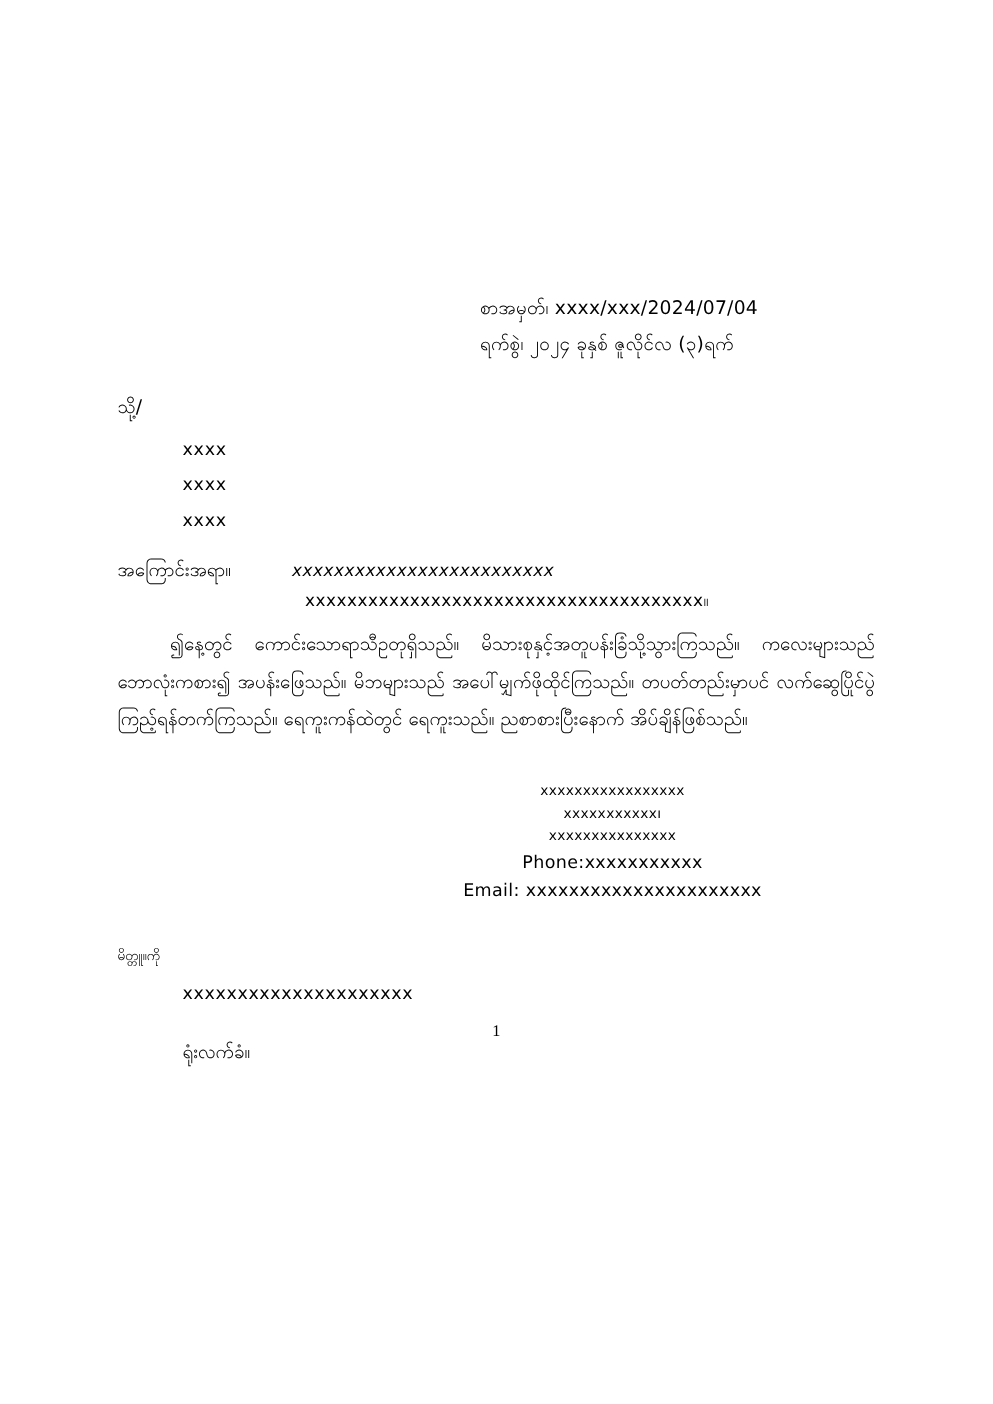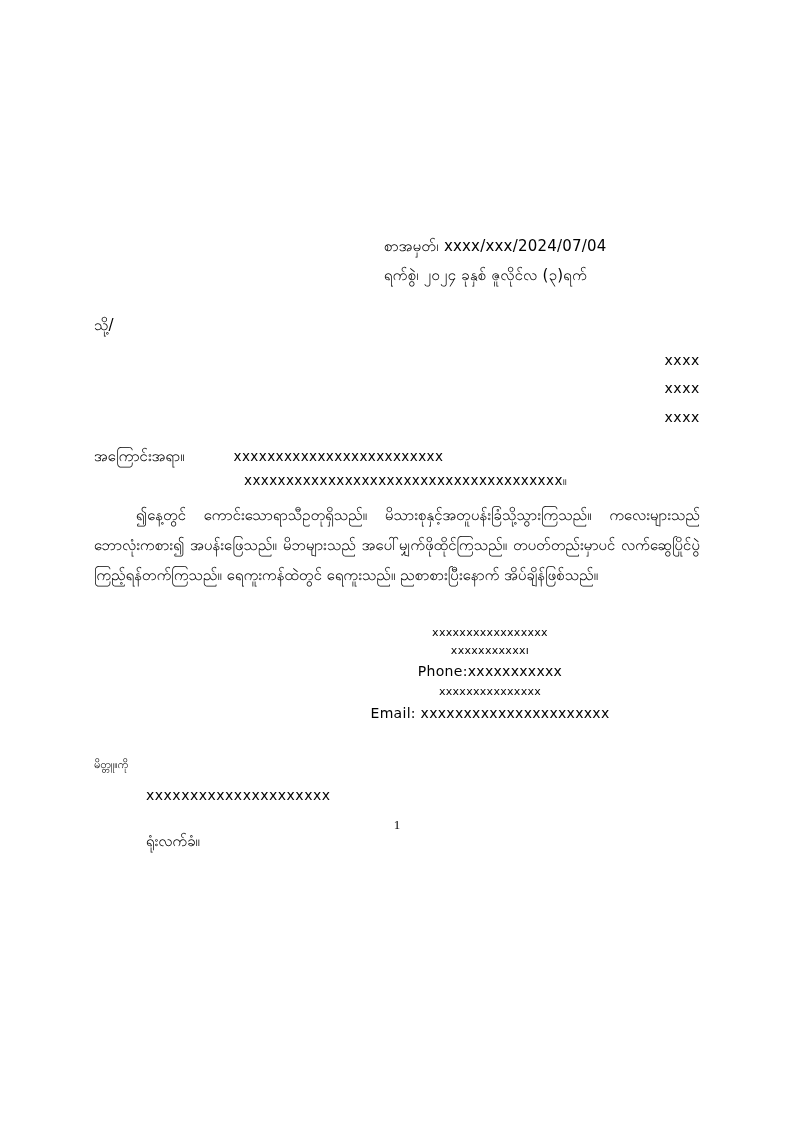--- a/index.html
+++ b/index.html
@@ -48,37 +48,37 @@
     line-height: 1.9;
   }
   .recipient-list {
     margin-top: 6px;
     padding-left: 52px;
   }
   .recipient {
     font-size: 14px;
     line-height: 2.05;
     letter-spacing: 0.6px;
-    text-align: right;
   }
 
   .subject-row {
     margin-top: 10px;
     font-size: 15px;
     line-height: 1.9;
     white-space: nowrap;
   }
   .subject-label {
     display: inline-block;
   }
   .subject-value {
     display: inline-block;
     margin-left: 44px;
     font-size: 13.5px;
     letter-spacing: 0.4px;
+    font-style: italic;
   }
   .subject-second {
     margin-top: 2px;
     padding-left: 150px;
     font-size: 13.5px;
     letter-spacing: 0.4px;
     white-space: nowrap;
   }
 
   .para {
@@ -158,22 +158,22 @@
       <span class="subject-label">အကြောင်းအရာ။</span>
       <span class="subject-value">xxxxxxxxxxxxxxxxxxxxxxxxx</span>
     </div>
     <div class="subject-second">xxxxxxxxxxxxxxxxxxxxxxxxxxxxxxxxxxxxxx။</div>
 
     <div class="para">၍နေ့တွင် ကောင်းသောရာသီဥတုရှိသည်။ မိသားစုနှင့်အတူပန်းခြံသို့သွားကြသည်။ ကလေးများသည် ဘောလုံးကစား၍ အပန်းဖြေသည်။ မိဘများသည် အပေါ်မျှက်ဖိုထိုင်ကြသည်။ တပတ်တည်းမှာပင် လက်ဆွေပြိုင်ပွဲကြည့်ရန်တက်ကြသည်။ ရေကူးကန်ထဲတွင် ရေကူးသည်။ ညစာစားပြီးနောက် အိပ်ချိန်ဖြစ်သည်။</div>
 
     <div class="signature-block">
       <div class="signature-line">xxxxxxxxxxxxxxxxx</div>
       <div class="signature-line">xxxxxxxxxxxı</div>
+      <div class="signature-line">xxxxxxxxxxxxxxx</div>
       <div class="signature-line sig-contact">Phone:xxxxxxxxxxx</div>
-      <div class="signature-line">xxxxxxxxxxxxxxx</div>
       <div class="signature-line sig-contact">Email: xxxxxxxxxxxxxxxxxxxxxx</div>
     </div>
 
     <div class="copy-block">
       <div class="copy-title">မိတ္တူ။ကို</div>
       <div class="copy-item">xxxxxxxxxxxxxxxxxxxxx</div>
       <div class="copy-item file">ရုံးလက်ခံ။</div>
     </div>
 
   </div>

